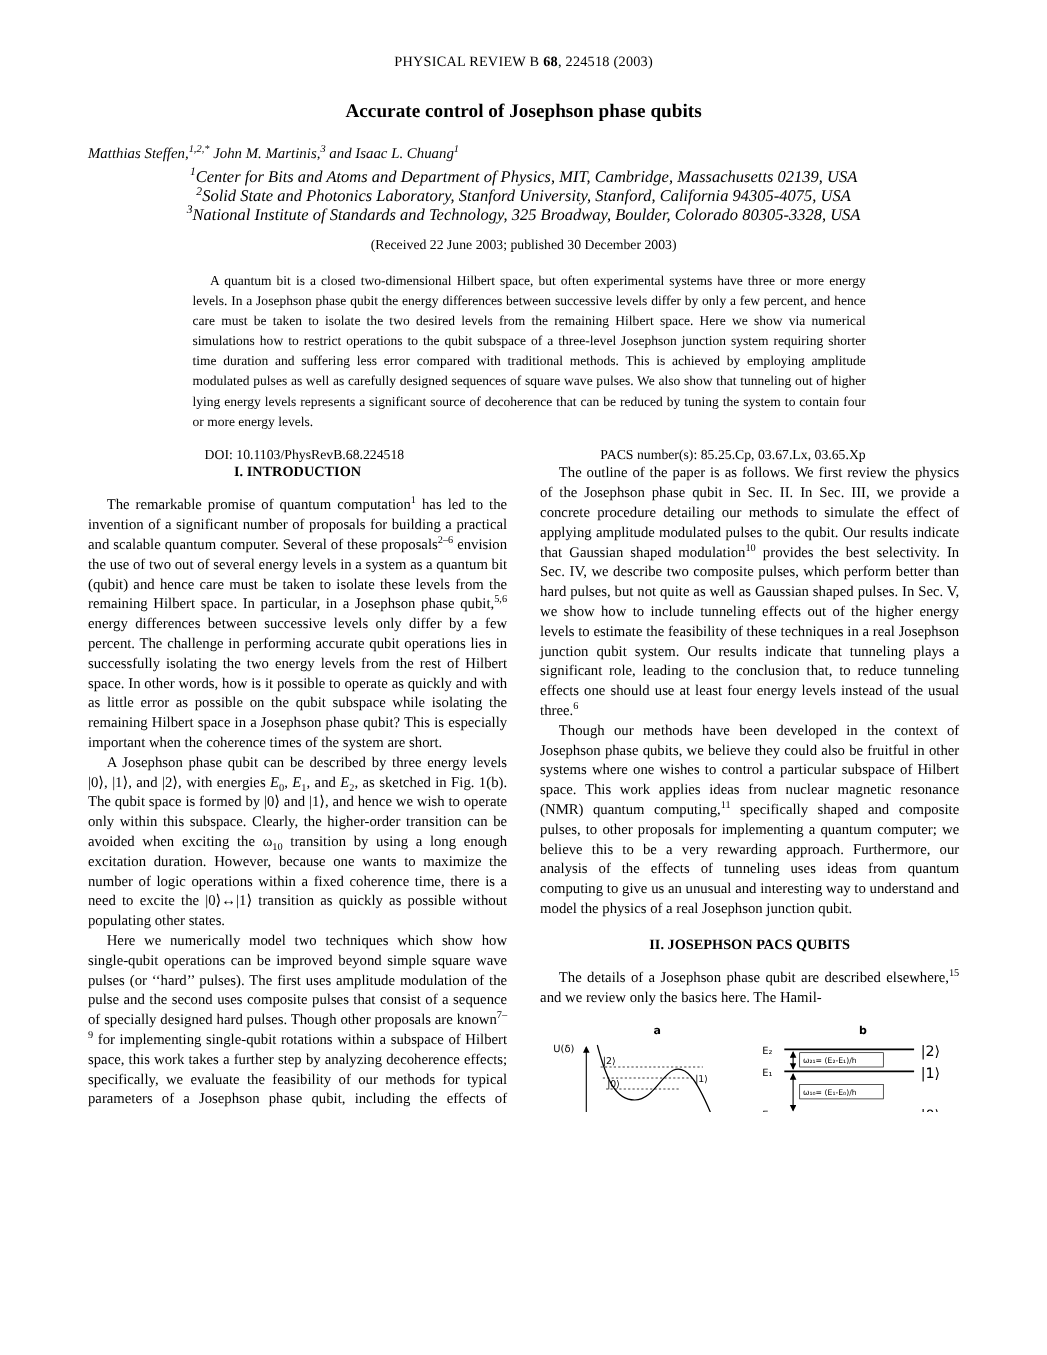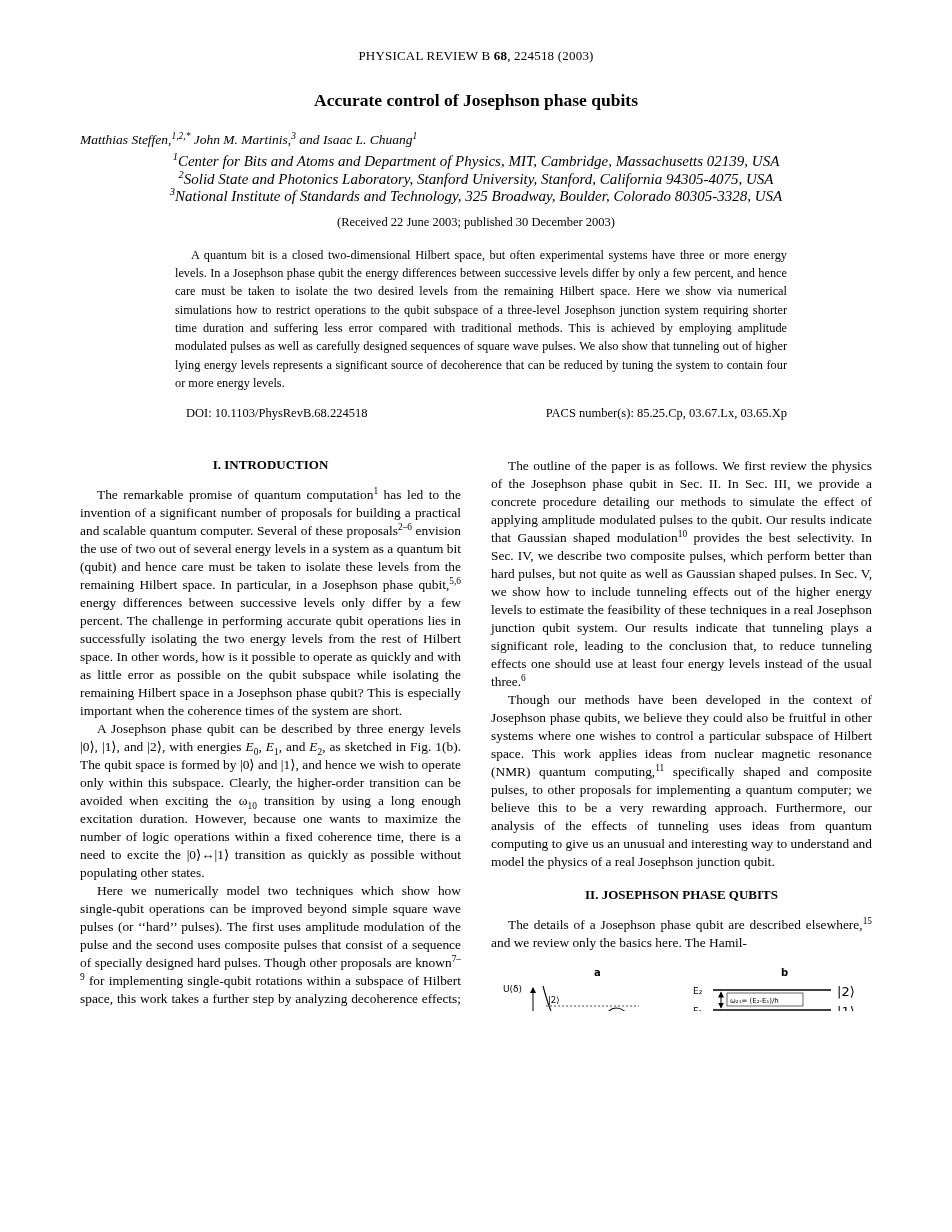--- a/index.html
+++ b/index.html
@@ -53,21 +53,20 @@
   }
   .doi-row {
     margin: 14px 85px 0 106px;
     display: flex;
     justify-content: space-between;
     font-size: 12.5px;
   }
   .cols {
     display: flex;
     gap: 30px;
-    margin-top: 36px;
   }
   .col { flex: 1; min-width: 0; }
   .sechead {
     margin: 0 0 13px 0;
     text-align: center;
     font-size: 13px;
     font-weight: bold;
   }
   .sechead.mid { margin-top: 16px; }
   .col p {
@@ -141,21 +140,21 @@
     <div class="col">
       <h2 class="sechead">I. INTRODUCTION</h2>
       <p>The remarkable promise of quantum computation<sup>1</sup> has led to the invention of a significant number of proposals for building a practical and scalable quantum computer. Several of these proposals<sup>2–6</sup> envision the use of two out of several energy levels in a system as a quantum bit (qubit) and hence care must be taken to isolate these levels from the remaining Hilbert space. In particular, in a Josephson phase qubit,<sup>5,6</sup> energy differences between successive levels only differ by a few percent. The challenge in performing accurate qubit operations lies in successfully isolating the two energy levels from the rest of Hilbert space. In other words, how is it possible to operate as quickly and with as little error as possible on the qubit subspace while isolating the remaining Hilbert space in a Josephson phase qubit? This is especially important when the coherence times of the system are short.</p>
       <p>A Josephson phase qubit can be described by three energy levels |0⟩, |1⟩, and |2⟩, with energies <i>E</i><sub>0</sub>, <i>E</i><sub>1</sub>, and <i>E</i><sub>2</sub>, as sketched in Fig. 1(b). The qubit space is formed by |0⟩ and |1⟩, and hence we wish to operate only within this subspace. Clearly, the higher-order transition can be avoided when exciting the ω<sub>10</sub> transition by using a long enough excitation duration. However, because one wants to maximize the number of logic operations within a fixed coherence time, there is a need to excite the |0⟩↔|1⟩ transition as quickly as possible without populating other states.</p>
       <p>Here we numerically model two techniques which show how single-qubit operations can be improved beyond simple square wave pulses (or ‘‘hard’’ pulses). The first uses amplitude modulation of the pulse and the second uses composite pulses that consist of a sequence of specially designed hard pulses. Though other proposals are known<sup>7–9</sup> for implementing single-qubit rotations within a subspace of Hilbert space, this work takes a further step by analyzing decoherence effects; specifically, we evaluate the feasibility of our methods for typical parameters of a Josephson phase qubit, including the effects of tunneling out of higher lying energy levels. We show that these tunneling effects can be a significant source of decoherence if not taken into account properly.</p>
     </div>
 
     <div class="col">
       <p>The outline of the paper is as follows. We first review the physics of the Josephson phase qubit in Sec. II. In Sec. III, we provide a concrete procedure detailing our methods to simulate the effect of applying amplitude modulated pulses to the qubit. Our results indicate that Gaussian shaped modulation<sup>10</sup> provides the best selectivity. In Sec. IV, we describe two composite pulses, which perform better than hard pulses, but not quite as well as Gaussian shaped pulses. In Sec. V, we show how to include tunneling effects out of the higher energy levels to estimate the feasibility of these techniques in a real Josephson junction qubit system. Our results indicate that tunneling plays a significant role, leading to the conclusion that, to reduce tunneling effects one should use at least four energy levels instead of the usual three.<sup>6</sup></p>
       <p>Though our methods have been developed in the context of Josephson phase qubits, we believe they could also be fruitful in other systems where one wishes to control a particular subspace of Hilbert space. This work applies ideas from nuclear magnetic resonance (NMR) quantum computing,<sup>11</sup> specifically shaped and composite pulses, to other proposals for implementing a quantum computer; we believe this to be a very rewarding approach. Furthermore, our analysis of the effects of tunneling uses ideas from quantum computing to give us an unusual and interesting way to understand and model the physics of a real Josephson junction qubit.</p>
-      <h2 class="sechead mid">II. JOSEPHSON PHASE QUBITS</h2>
+      <h2 class="sechead mid">II. JOSEPHSON PACS QUBITS</h2>
       <p>The details of a Josephson phase qubit are described elsewhere,<sup>15</sup> and we review only the basics here. The Hamil-</p>
 
       <figure class="figure" style="margin:12px 0 0 0;">
         <svg class="figsvg" viewBox="0 0 385 108" width="385" height="108">
           <defs>
             <marker id="ah" markerWidth="7" markerHeight="7" refX="5" refY="3" orient="auto-start-reverse">
               <path d="M0,0 L6,3 L0,6 z" fill="#000"></path>
             </marker>
           </defs>
 

